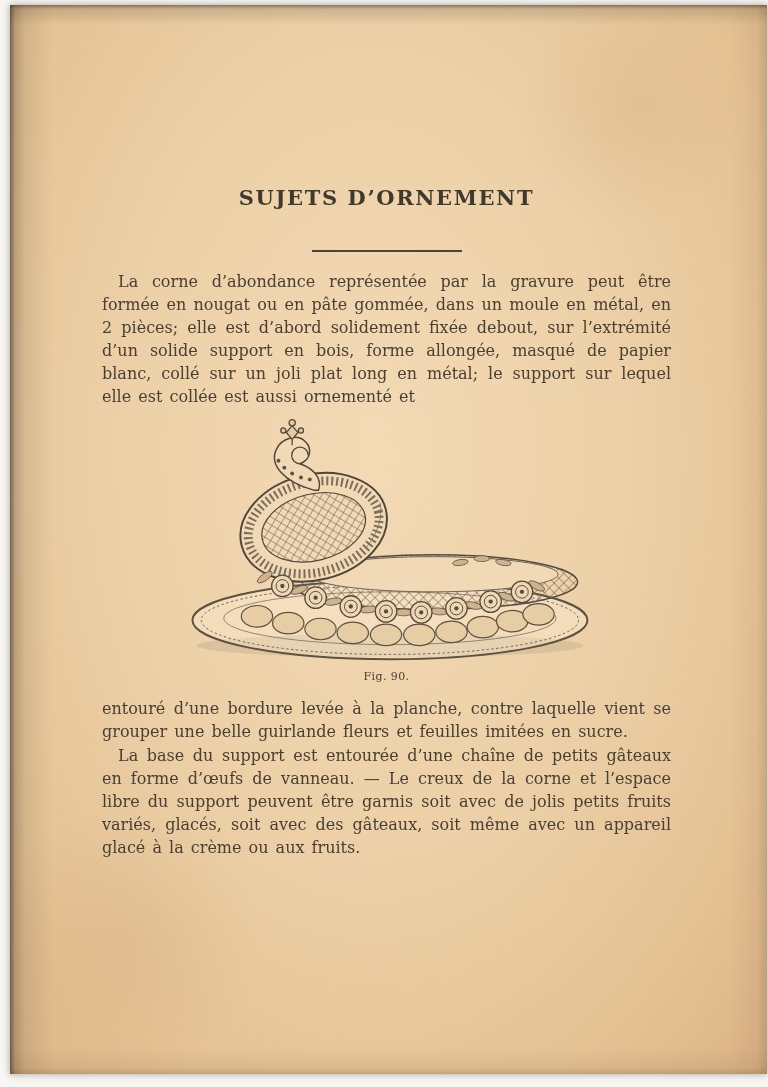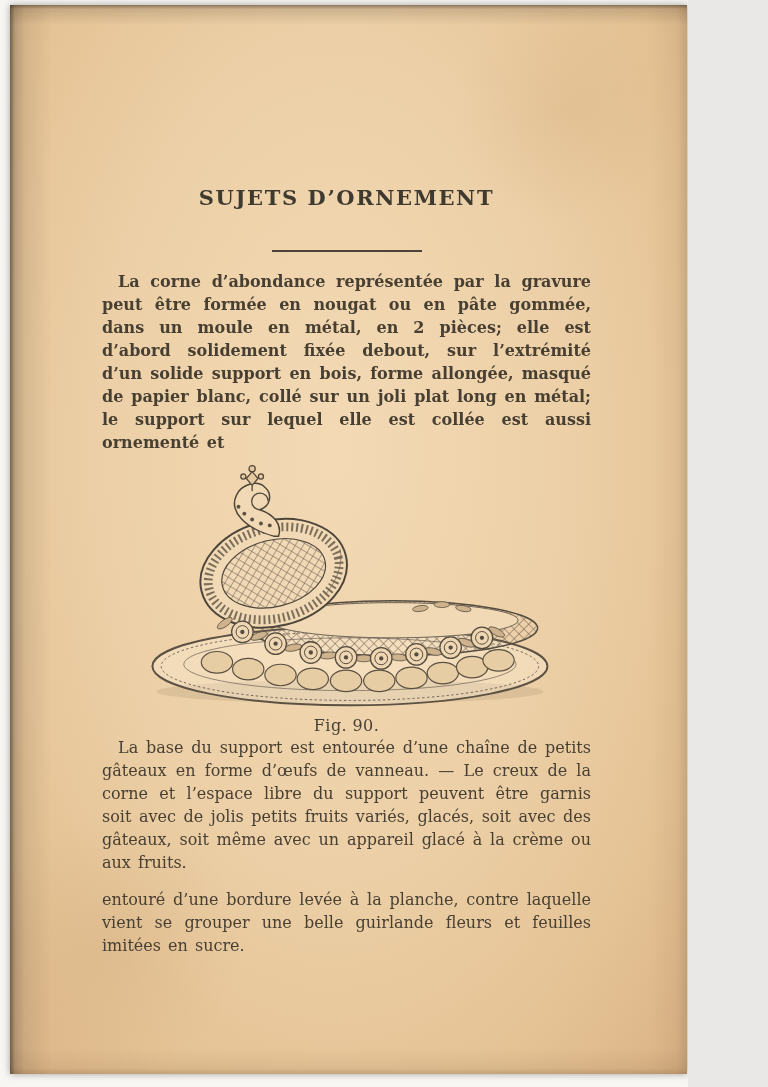--- a/index.html
+++ b/index.html
@@ -1,20 +1,20 @@
 <!DOCTYPE html>
 <html><head>
 <meta charset="utf-8">
 <style>
   html, body { margin: 0; padding: 0; }
   body { background: #e9e8e6; }
 
   .scan {
     position: relative;
-    width: 688px;
+    width: 768px;
     height: 1087px;
     background: #f7f6f3;
     overflow: hidden;
     font-family: "DejaVu Serif", "Liberation Serif", serif;
   }
 
   .page {
     position: absolute;
     left: 10px; top: 5px; right: 1px; bottom: 13px;
     background:
@@ -68,28 +68,28 @@
   .section-heading .bold { font-weight: 700; letter-spacing: 0.3px; }
 
   .bodytext {
     margin: 0;
     font-size: 16px;
     line-height: 23px;
     text-align: justify;
     word-spacing: 2px;
     color: #483f33;
   }
-  .p1 { margin-top: 18px; text-indent: 16px; font-weight: bold; }
+  .p1 { margin-top: 18px; text-indent: 16px; }
   .p2 { margin-top: 14px; }
   .p3 { margin-top: 1px; text-indent: 16px; }
 
   .figure-block { text-align: center; margin-top: 8px; }
   .figure-block svg { display: inline-block; }
   .figure-caption {
-    font-size: 16px;
+    font-size: 11px;
     margin-top: 0px;
     color: #4a4236;
     letter-spacing: 0.4px;
   }
 </style>
 </head>
 <body>
 
 <div class="scan">
   <div class="page">
@@ -216,18 +216,18 @@
             <g transform="translate(363,178)">
                 <circle r="11" fill="#eed7b2" stroke-width="1.3"></circle>
                 <circle r="6.5" fill="none" stroke-width="1"></circle>
                 <circle r="2.2" fill="#554b3f" stroke="none"></circle>
               </g>
           </g>
         </svg>
         <div class="figure-caption">Fig. 90.</div>
       </div>
 
+      <p class="bodytext p2">entouré d’une bordure levée à la planche, contre laquelle vient se grouper une belle guirlande fleurs et feuilles imitées en sucre.</p>
       <p class="bodytext p3">La base du support est entourée d’une chaîne de petits gâteaux en forme d’œufs de vanneau. — Le creux de la corne et l’espace libre du support peuvent être garnis soit avec de jolis petits fruits variés, glacés, soit avec des gâteaux, soit même avec un appareil glacé à la crème ou aux fruits.</p>
-      <p class="bodytext p2">entouré d’une bordure levée à la planche, contre laquelle vient se grouper une belle guirlande fleurs et feuilles imitées en sucre.</p>
 
     </div>
   </div>
 </div>
 
 </body></html>

